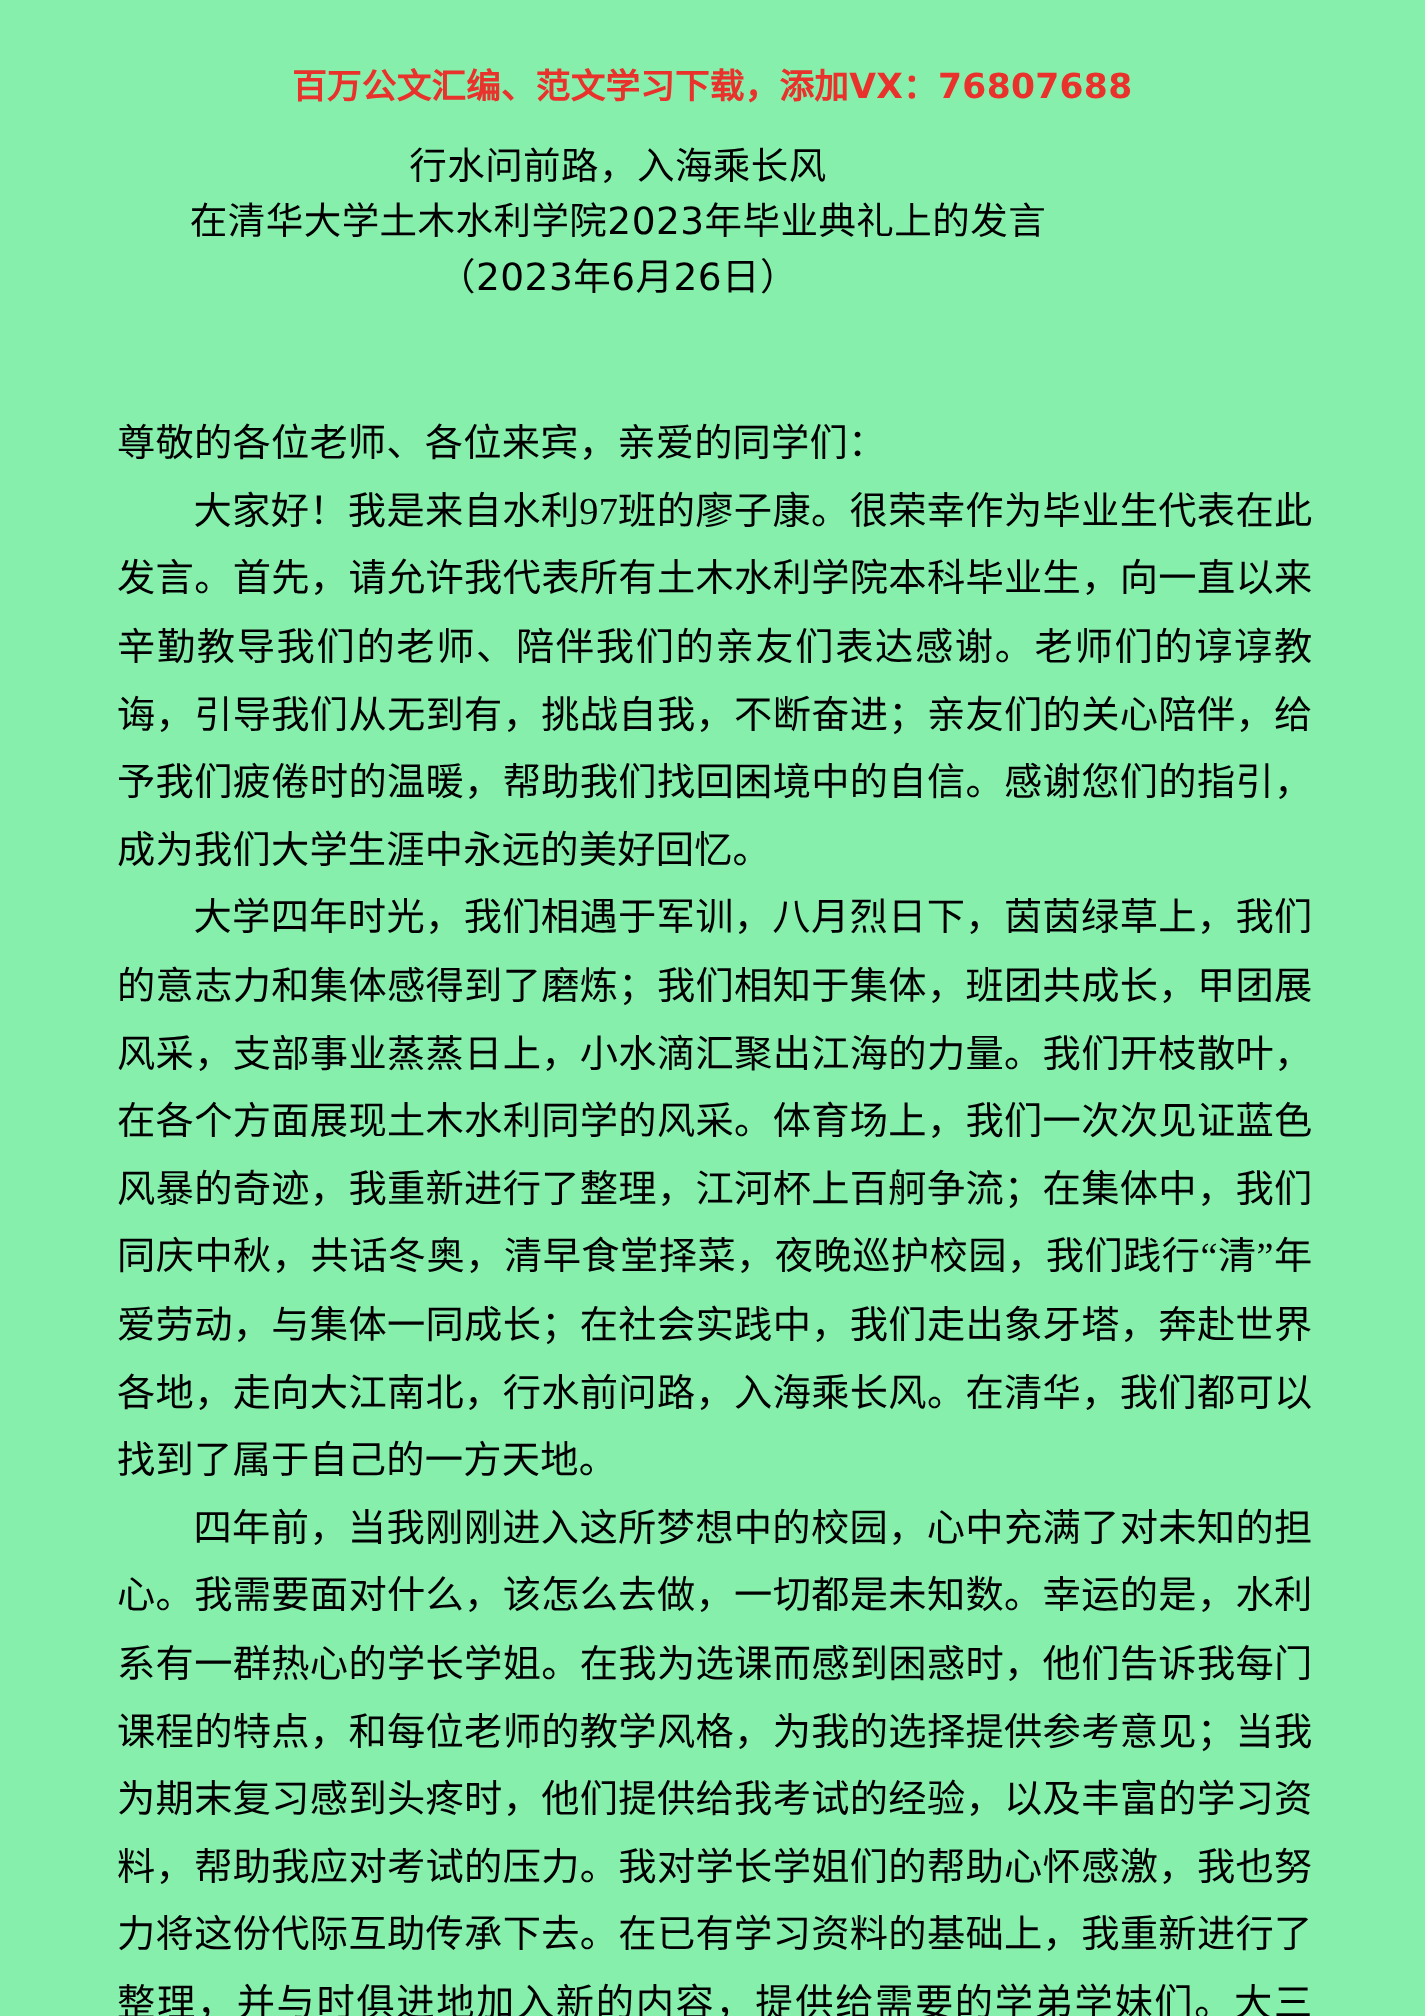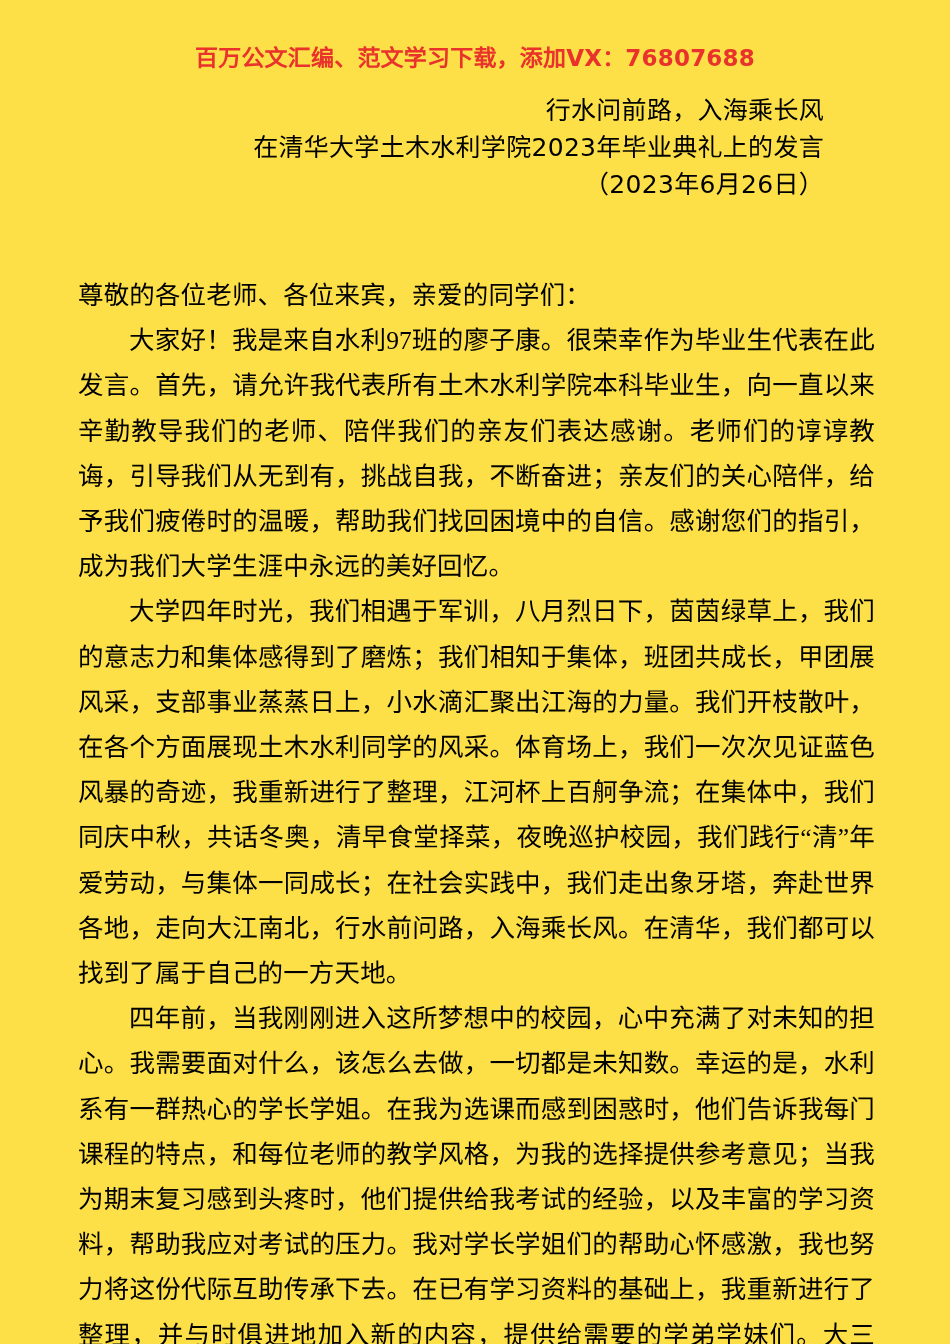--- a/index.html
+++ b/index.html
@@ -36,21 +36,21 @@
     line-height: 1.25;
     white-space: nowrap;
   }
 
   
   .title-block {
     position: absolute;
     top: 92px;
     left: 0;
     width: 824px;
-    text-align: right;
+    text-align: center;
   }
   .title-line {
     font-size: 25px;
     font-weight: 400;
     line-height: 37px;
     letter-spacing: 0.3px;
     white-space: nowrap;
   }
 
   
@@ -105,21 +105,21 @@
     margin: 0 7px;
   }
   .footer-pageno {
     font-family: "DejaVu Serif", "Liberation Serif", serif;
     font-size: 21px;
   }
 </style>
 </head>
 <body>
 
-<div class="page" style="background: #fde047;">
+<div class="page" style="background: #86efac;">
 
   <div class="promo-banner" style="color: rgb(232, 50, 43);">百万公文汇编、范文学习下载，添加VX：76807688</div>
 
   <div class="title-block">
     <div class="title-line">行水问前路，入海乘长风</div>
     <div class="title-line">在清华大学土木水利学院2023年毕业典礼上的发言</div>
     <div class="title-line">（2023年6月26日）</div>
   </div>
 
   <div class="body-text">

